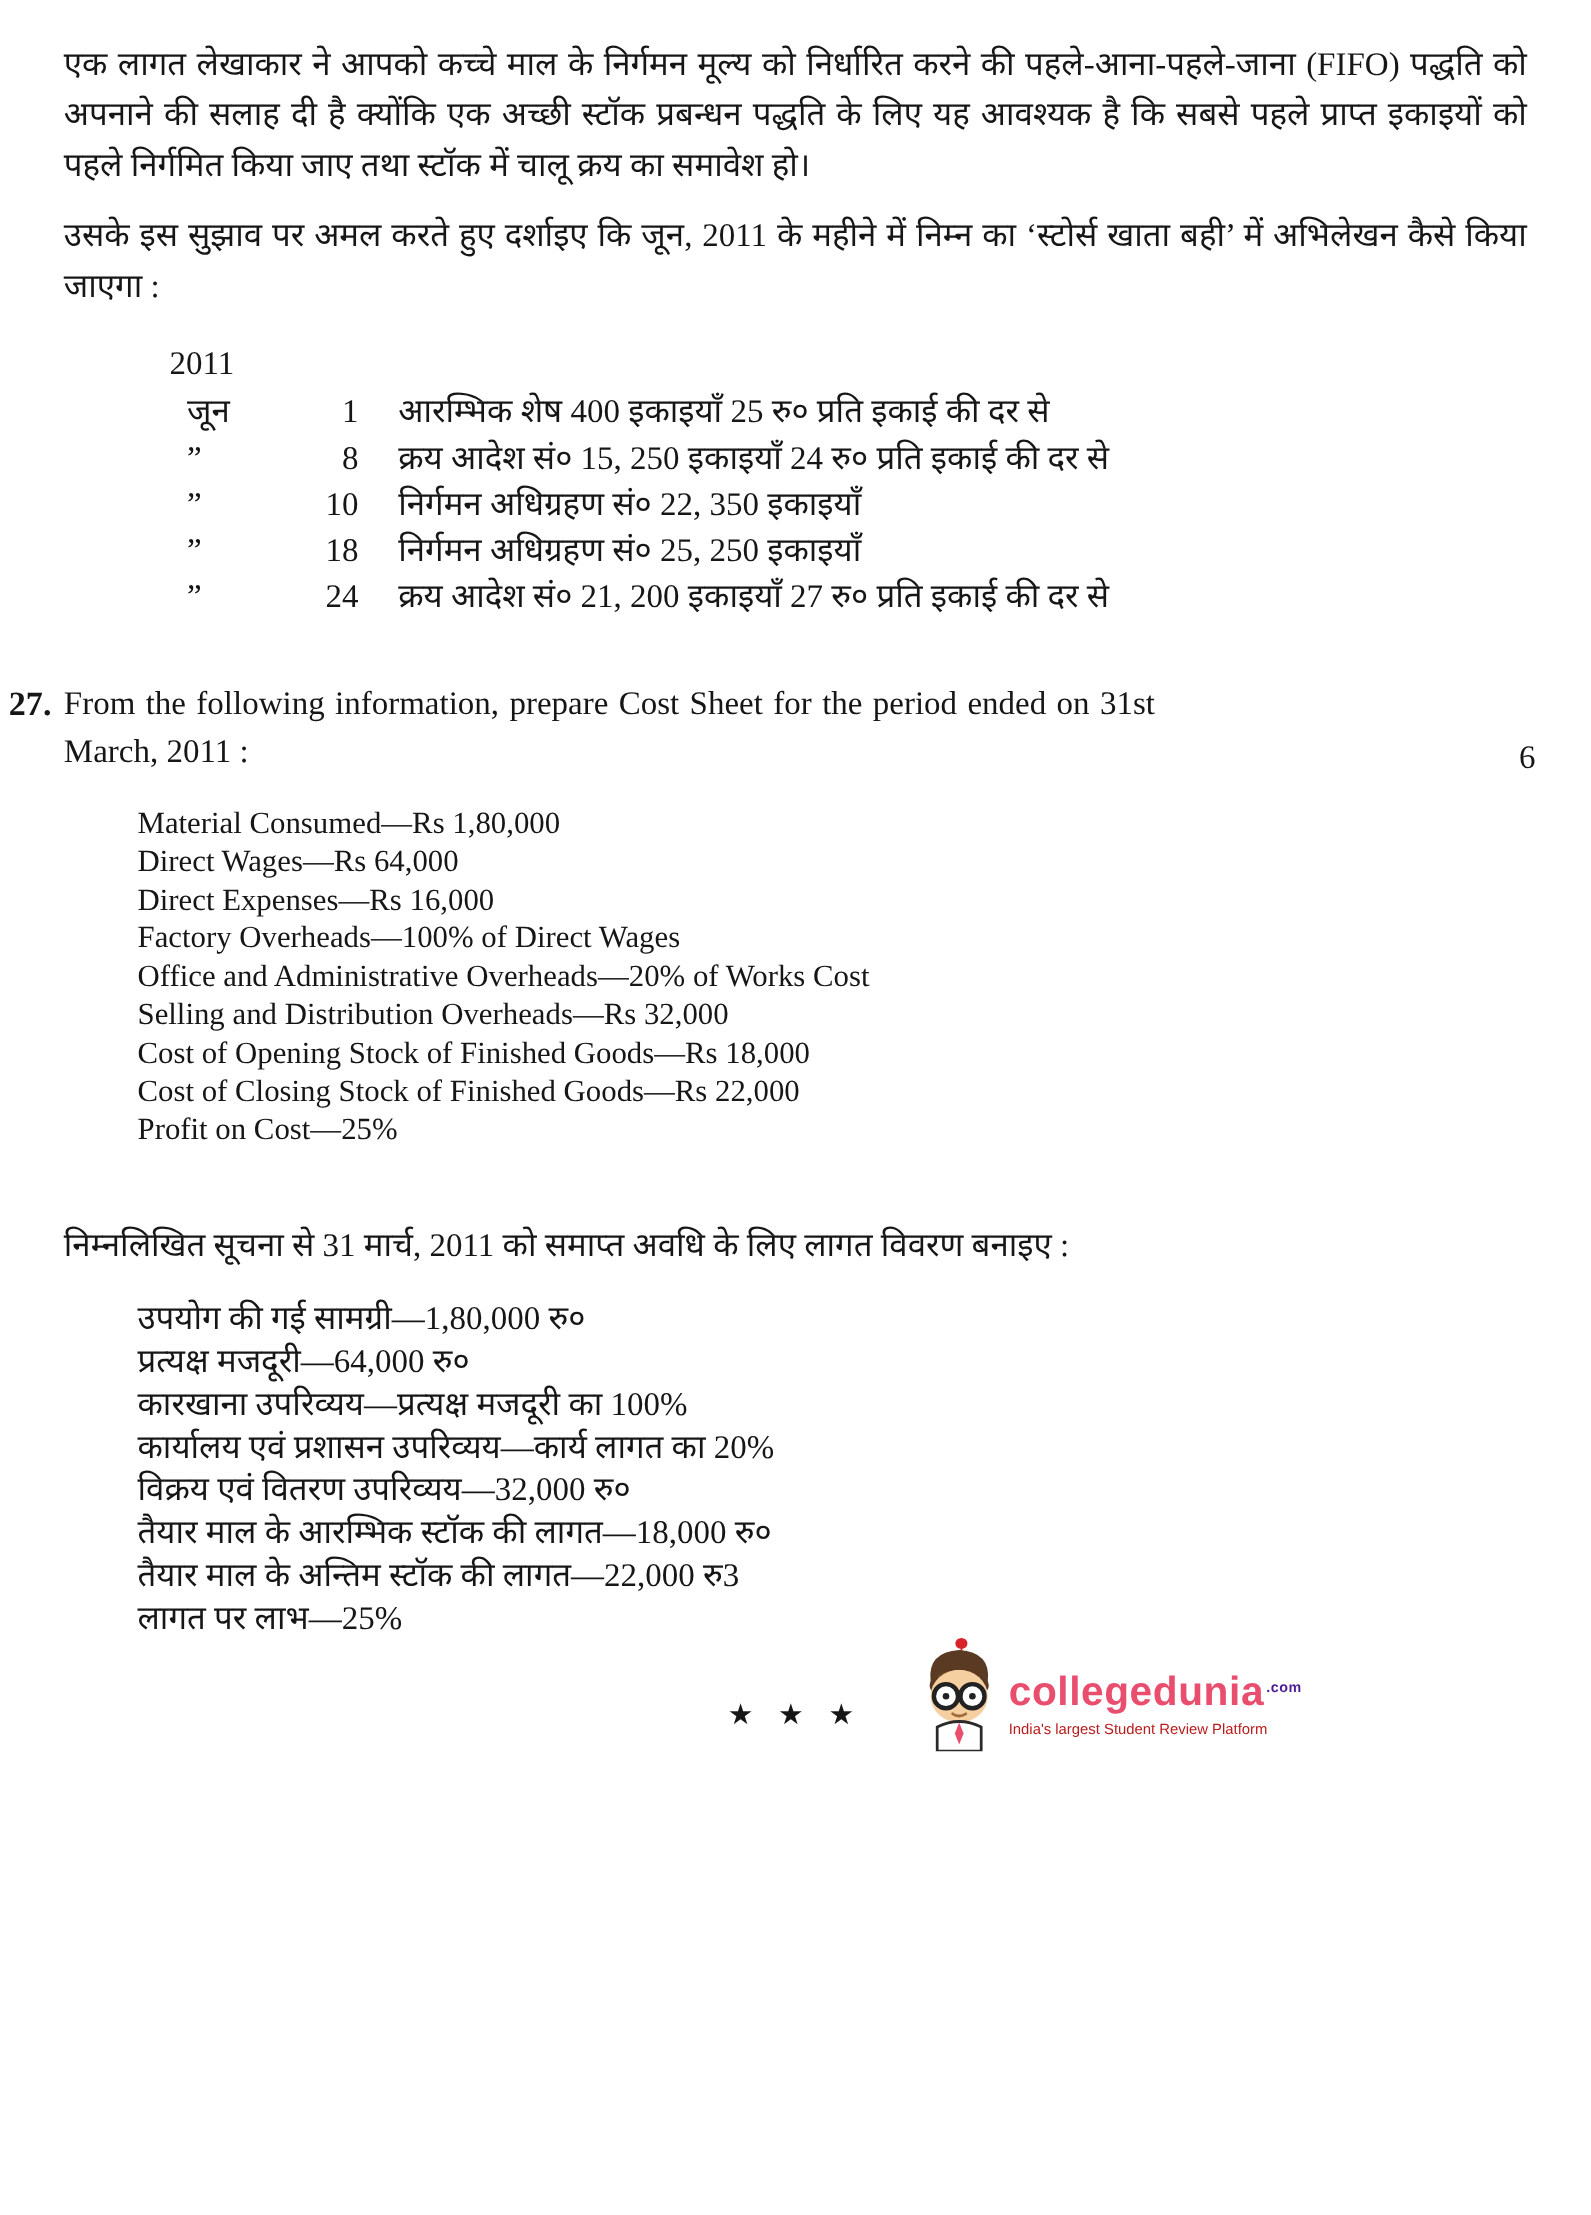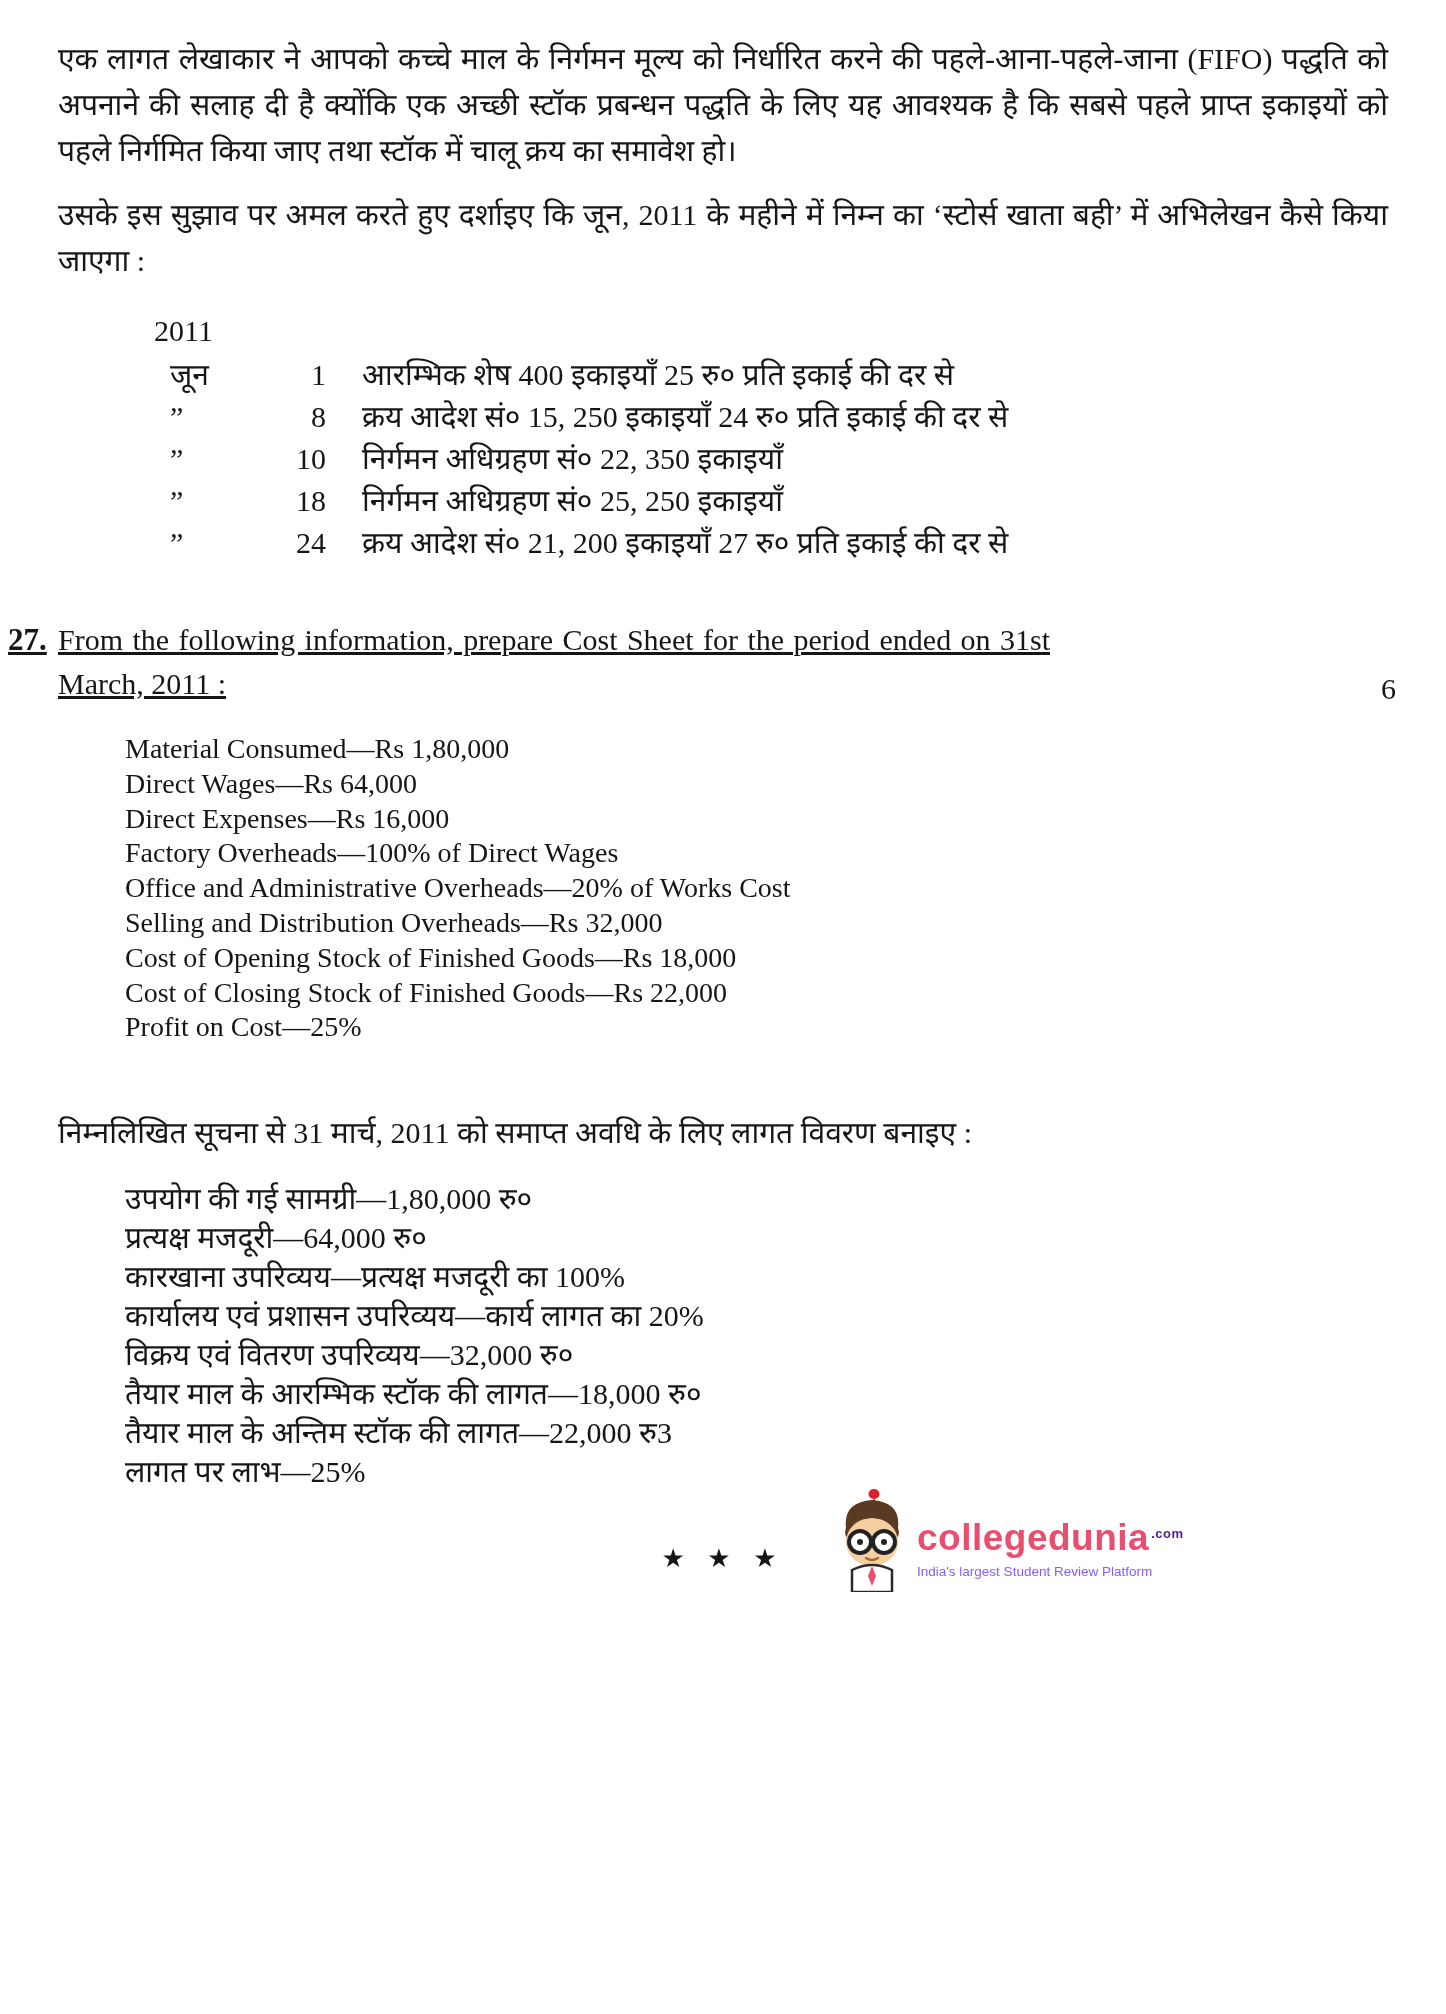--- a/index.html
+++ b/index.html
@@ -24,21 +24,21 @@
 
   
   .ledger { margin:26px 0 0 112px; font-size:30px; line-height:42px; }
   .ledger-year { margin-left:-16px; margin-bottom:2px; }
   .ledger-row { display:flex; }
   .lg-month { width:72px; }
   .lg-day { width:84px; text-align:right; }
   .lg-desc { margin-left:36px; white-space:nowrap; }
 
   
-  .q27 { position:relative; margin-top:54px; display:flex;text-decoration:underline; }
+  .q27 { position:relative; margin-top:54px; display:flex; }
   .q-num {
     width:50px; margin-left:-50px; flex:0 0 auto;
     font-weight:bold; font-size:31px; line-height:44px;
   }
   .q-text {
     width:992px; font-size:30px; line-height:44px; text-align:justify;
   }
   .q-marks {
     position:absolute; right:-8px; bottom:0;
     font-size:30px;
@@ -63,21 +63,21 @@
     display:flex; align-items:flex-start;
     font-family:"Liberation Sans","DejaVu Sans",sans-serif;
   }
   .brand-mascot { width:74px; height:104px; flex:0 0 auto; margin-right:8px; }
   .brand-textcol { padding-top:26px; }
   .brand-wordmark {
     font-size:37px; font-weight:bold; color:#e94e6f;
     letter-spacing:0.5px; line-height:40px; display:flex; align-items:flex-end;
   }
   .brand-com { font-size:13px; font-weight:bold; color:#4c1d95; margin-left:2px; padding-bottom:4px; }
-  .brand-tagline { font-size:13.5px; color:#8b5cf6; margin-top:6px; }
+  .brand-tagline { font-size:13.5px; color:#b91c1c; margin-top:6px; }
 </style>
 </head>
 <body>
 
 <div class="page">
   <div class="content">
 
     <p class="para first">एक लागत लेखाकार ने आपको कच्चे माल के निर्गमन मूल्य को निर्धारित करने की पहले-आना-पहले-जाना (FIFO) पद्धति को अपनाने की सलाह दी है क्योंकि एक अच्छी स्टॉक प्रबन्धन पद्धति के लिए यह आवश्यक है कि सबसे पहले प्राप्त इकाइयों को पहले निर्गमित किया जाए तथा स्टॉक में चालू क्रय का समावेश हो।</p>
 
     <p class="para">उसके इस सुझाव पर अमल करते हुए दर्शाइए कि जून, 2011 के महीने में निम्न का ‘स्टोर्स खाता बही’ में अभिलेखन कैसे किया जाएगा :</p>

